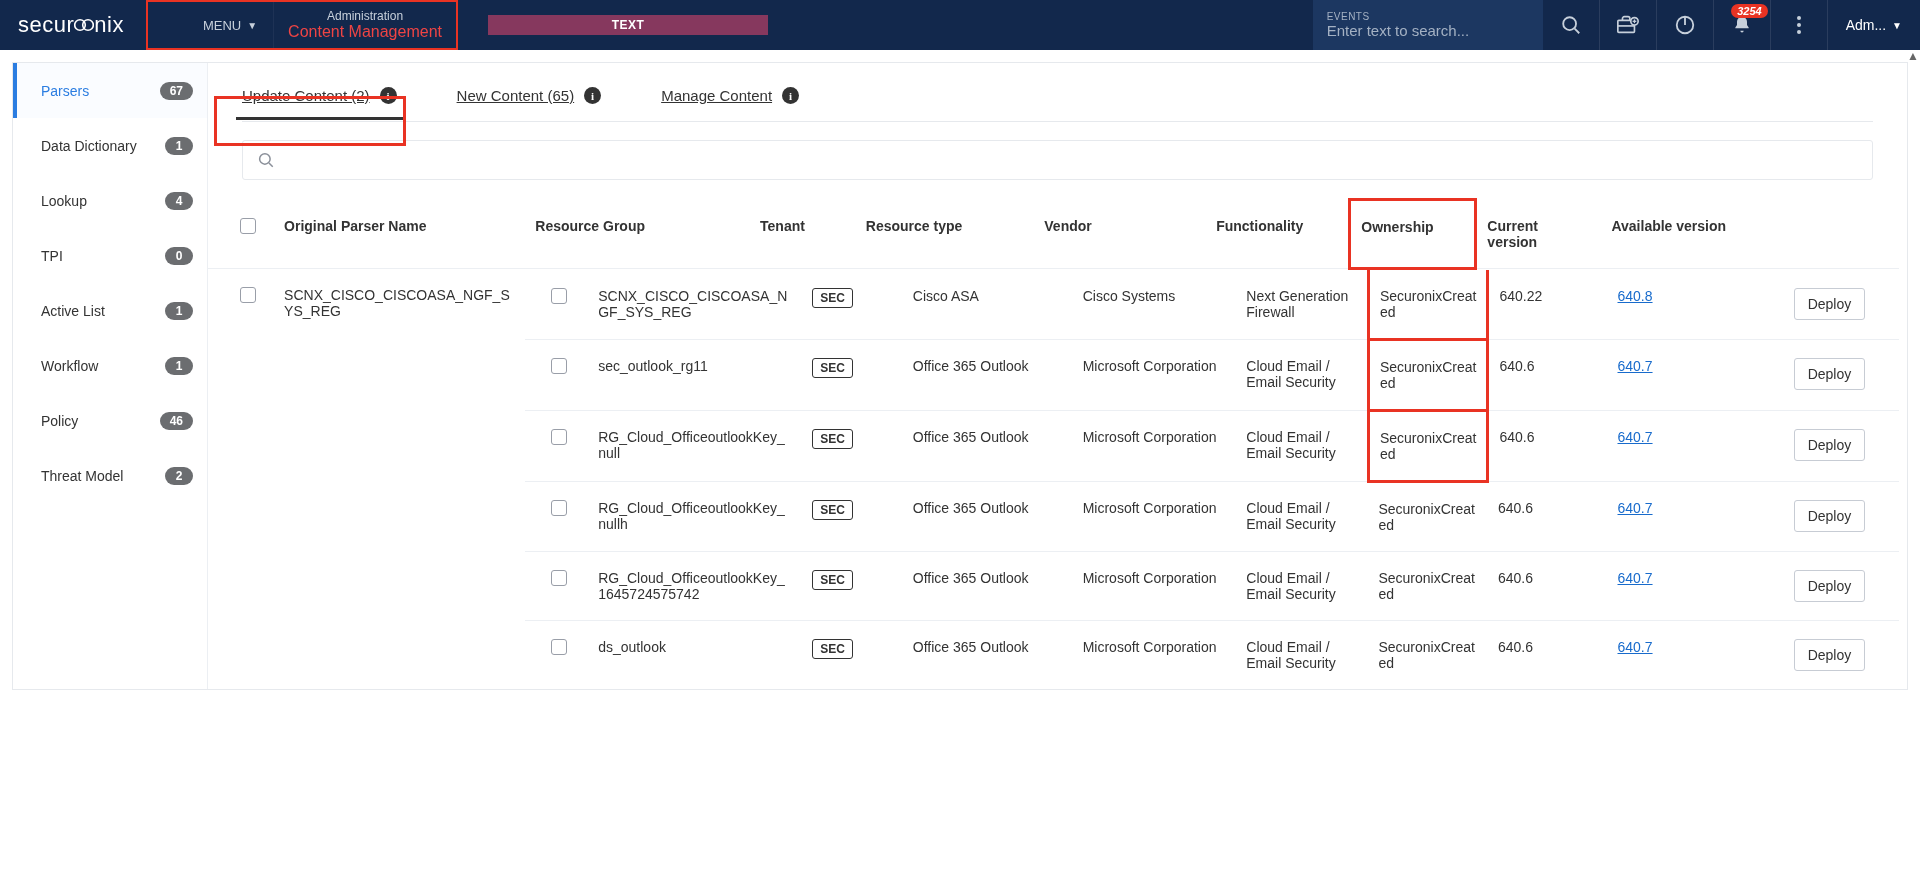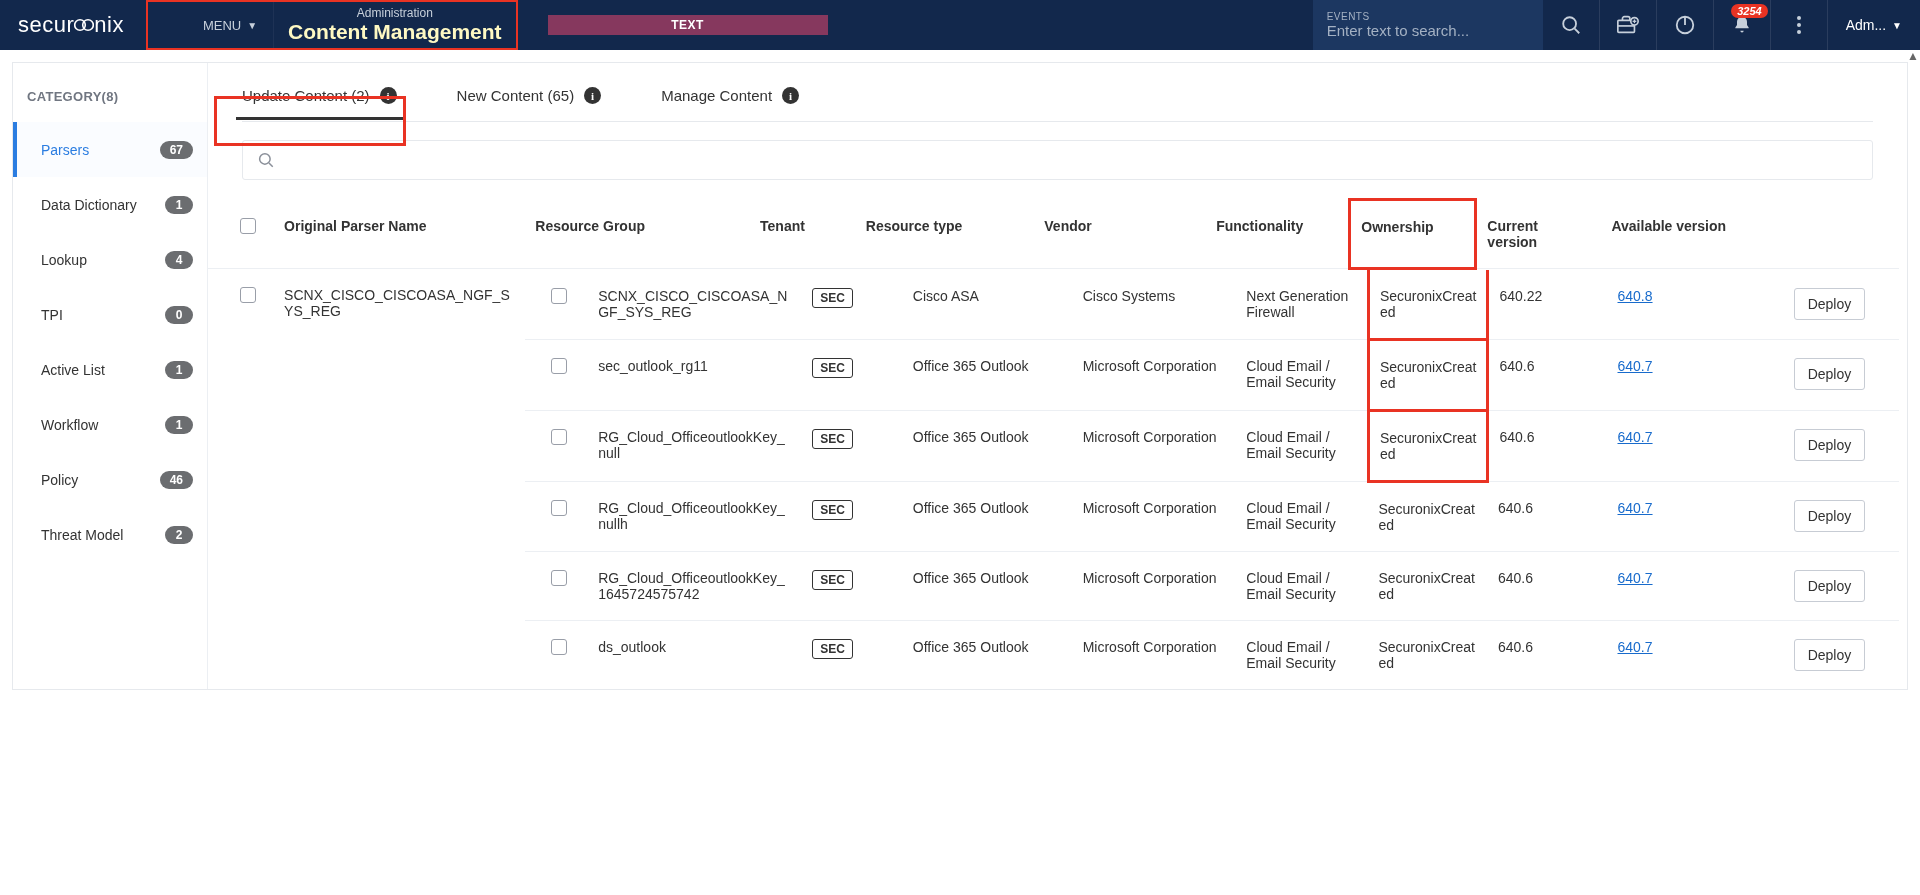--- a/index.html
+++ b/index.html
@@ -7,21 +7,21 @@
 
 
 .topbar { height:50px; background:#12284c; color:#fff; display:flex; align-items:stretch; }
 .logo   { display:flex; align-items:center; padding:0 22px 0 18px; font-size:22px; font-weight:500; letter-spacing:.5px; }
 .logo .oo{ display:inline-flex; gap:0; }
 .menu-box{ border:2px solid #e93323; display:flex; align-items:stretch; }
 .menu-btn{ display:flex; align-items:center; padding:0 16px; color:#c7d0db; font-size:13px; gap:6px;margin-left:39px; }
 .chev{ font-size:10px; }
 .crumb  { display:flex; flex-direction:column; justify-content:center; padding:0 14px; border-left:1px solid rgba(255,255,255,.05);align-items:center; }
 .crumb .ln1{ font-size:12px; color:#c7d0db; }
-.crumb .ln2{ font-size:21px; color:#fef9c3;font-weight:bold; }
+.crumb .ln2{ font-size:16px; color:#ef4444; }
 .textbar{ background:#86385e; color:#fff; font-size:12px; font-weight:bold; letter-spacing:.5px; display:flex; align-items:center; justify-content:center; width:280px; height:20px; margin:auto 30px; }
 .spacer{ flex:1; }
 .events { background:#1c3761; width:230px; display:flex; flex-direction:column; justify-content:center; padding:4px 14px; }
 .events .lbl{ font-size:10px; color:#a4b1c3; letter-spacing:.5px; }
 .events .ph { font-size:15px; color:#a4b1c3; }
 .ticon{ width:56px; display:flex; align-items:center; justify-content:center; color:#c7d0db; position:relative; }
 .badge{ position:absolute; top:4px; right:2px; background:#e93323; color:#fff; font-size:11px; font-weight:bold; border-radius:10px; padding:1px 6px;font-style:italic; }
 .vbar{ width:1px; height:100%; background:rgba(255,255,255,.1); }
 .user{ display:flex; align-items:center; gap:6px; padding:0 18px; color:#fff; font-size:14px; }
 
@@ -33,21 +33,21 @@
 
 
 .side{ width:195px; border-right:1px solid #eceff3; }
 .side .cath{ font-size:13px; font-weight:bold; color:#707681; padding:26px 14px 18px; letter-spacing:.3px;}
 .catitem{ height:55px; padding:0 14px 0 28px; display:flex; align-items:center; justify-content:space-between; font-size:14px; color:#333; cursor:pointer;}
 .catitem.active{ color:#2b7de1; background:#fafcff; border-left:4px solid #2b7de1; padding-left:24px;}
 .cnt{ background:#6b6d70; color:#fff; font-size:12px; font-weight:bold; border-radius:11px; padding:2px 10px; min-width:28px; text-align:center;}
 
 
 .main{ flex:1; display:flex; flex-direction:column; padding:0 0 0 0; min-width:0;}
-.tabs{ display:flex; padding:24px 34px 0; gap:60px; border-bottom:1px solid transparent; position:relative;}
+.tabs{ display:flex; padding:24px 34px 0; gap:60px; border-bottom:1px solid transparent; position:relative;text-decoration:underline;}
 .tablink{ display:flex; align-items:center; gap:10px; font-size:15px; color:#333; padding-bottom:16px; position:relative;}
 .tablink.active{ font-weight:normal; }
 .tablink.active::after{ content:""; position:absolute; left:-6px; right:-6px; bottom:0; height:3px; background:#333;}
 .info{ width:17px; height:17px; border-radius:50%; background:#333; color:#fff; font-size:11px; font-weight:bold; display:inline-flex; align-items:center; justify-content:center; font-style:normal; font-family:Georgia,serif;}
 .divider{ height:1px; background:#e6e9ed; margin:0 34px;}
 
 .hlbox{ position:absolute; border:3px solid #e93323; pointer-events:none;}
 .hl-tab{ left:214px; top:96px; width:192px; height:50px;}
 
 .searchrow{ padding:18px 34px;}
@@ -151,21 +151,20 @@
   <div class="user">
     <span>Adm...</span>
     <span class="chev">▼</span>
   </div>
 </div>
 
 <div class="wrap">
   <span class="up-caret">▲</span>
 
   <div class="side">
-    <div class="cath">CATEGORY(8)</div>
     <div id="side-items">
         <div class="catitem active">
           <span>Parsers</span>
                <span class="cnt">67</span>
         </div>
         <div class="catitem">
           <span>Data Dictionary</span>
                <span class="cnt">1</span>
         </div>
         <div class="catitem">

